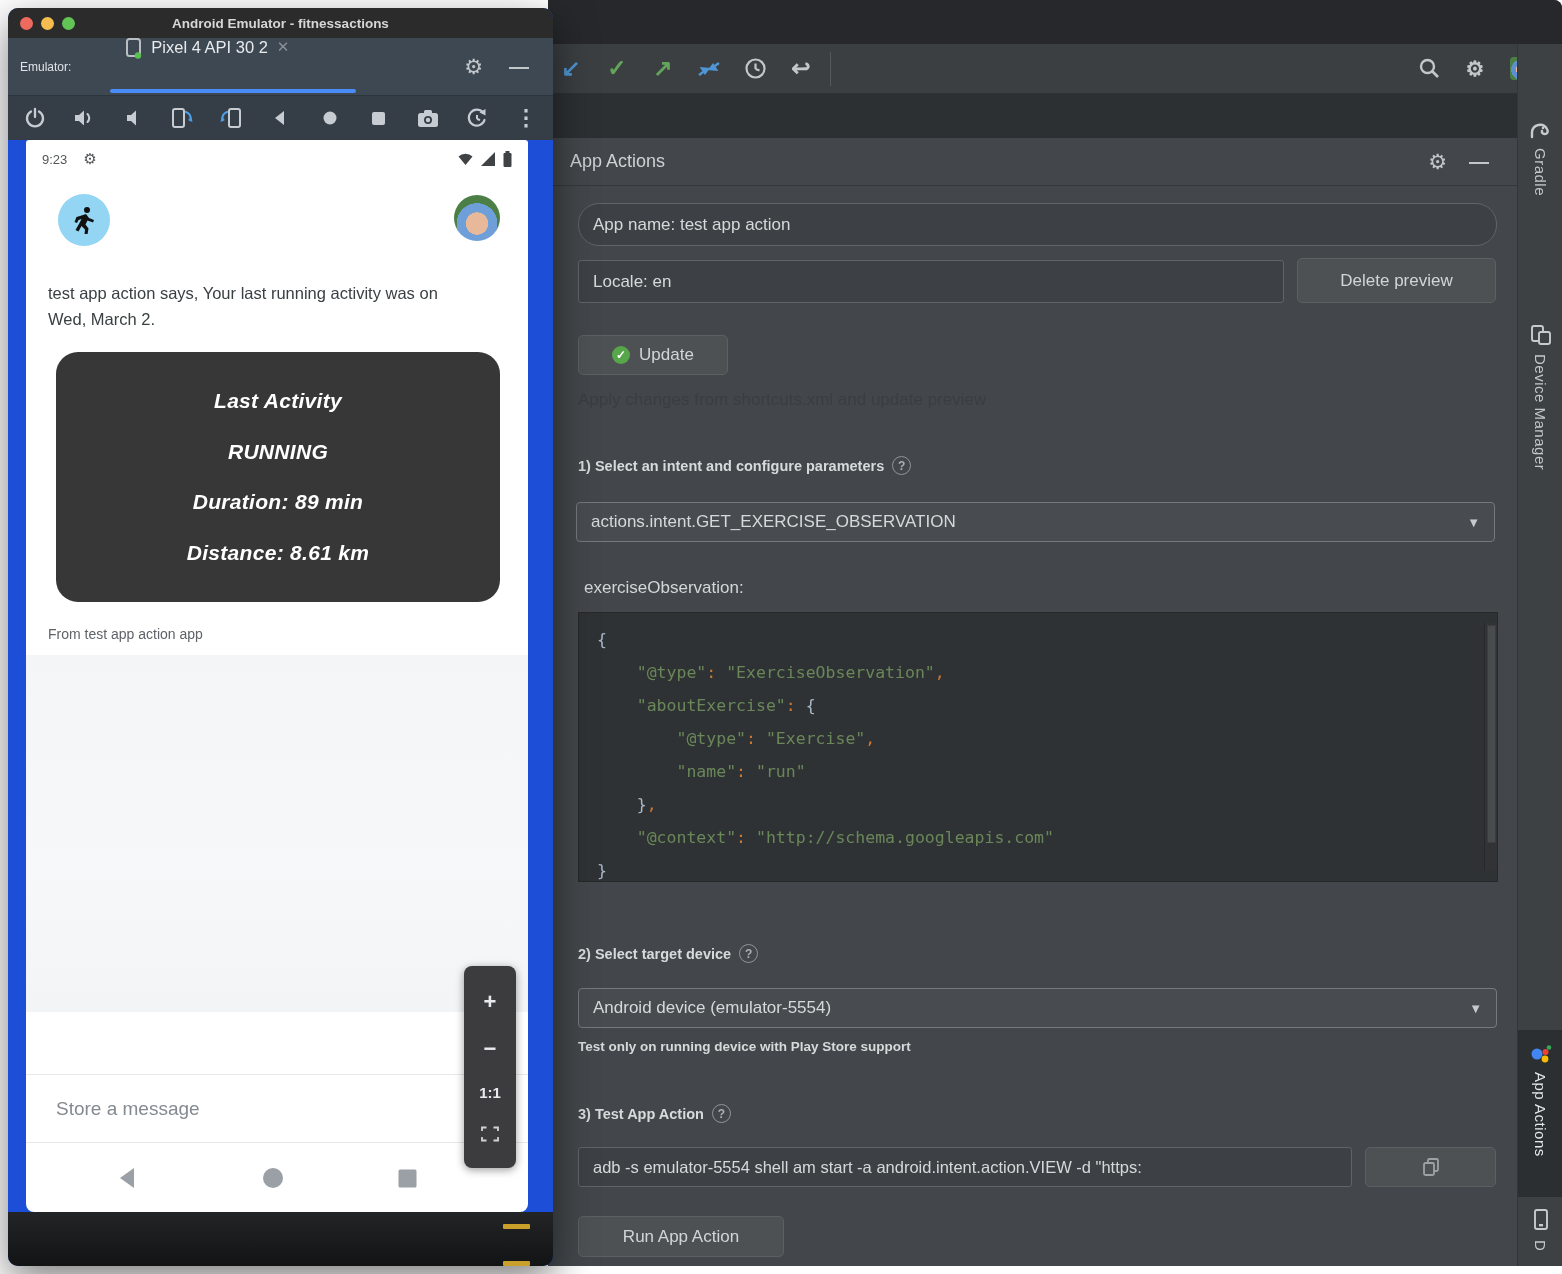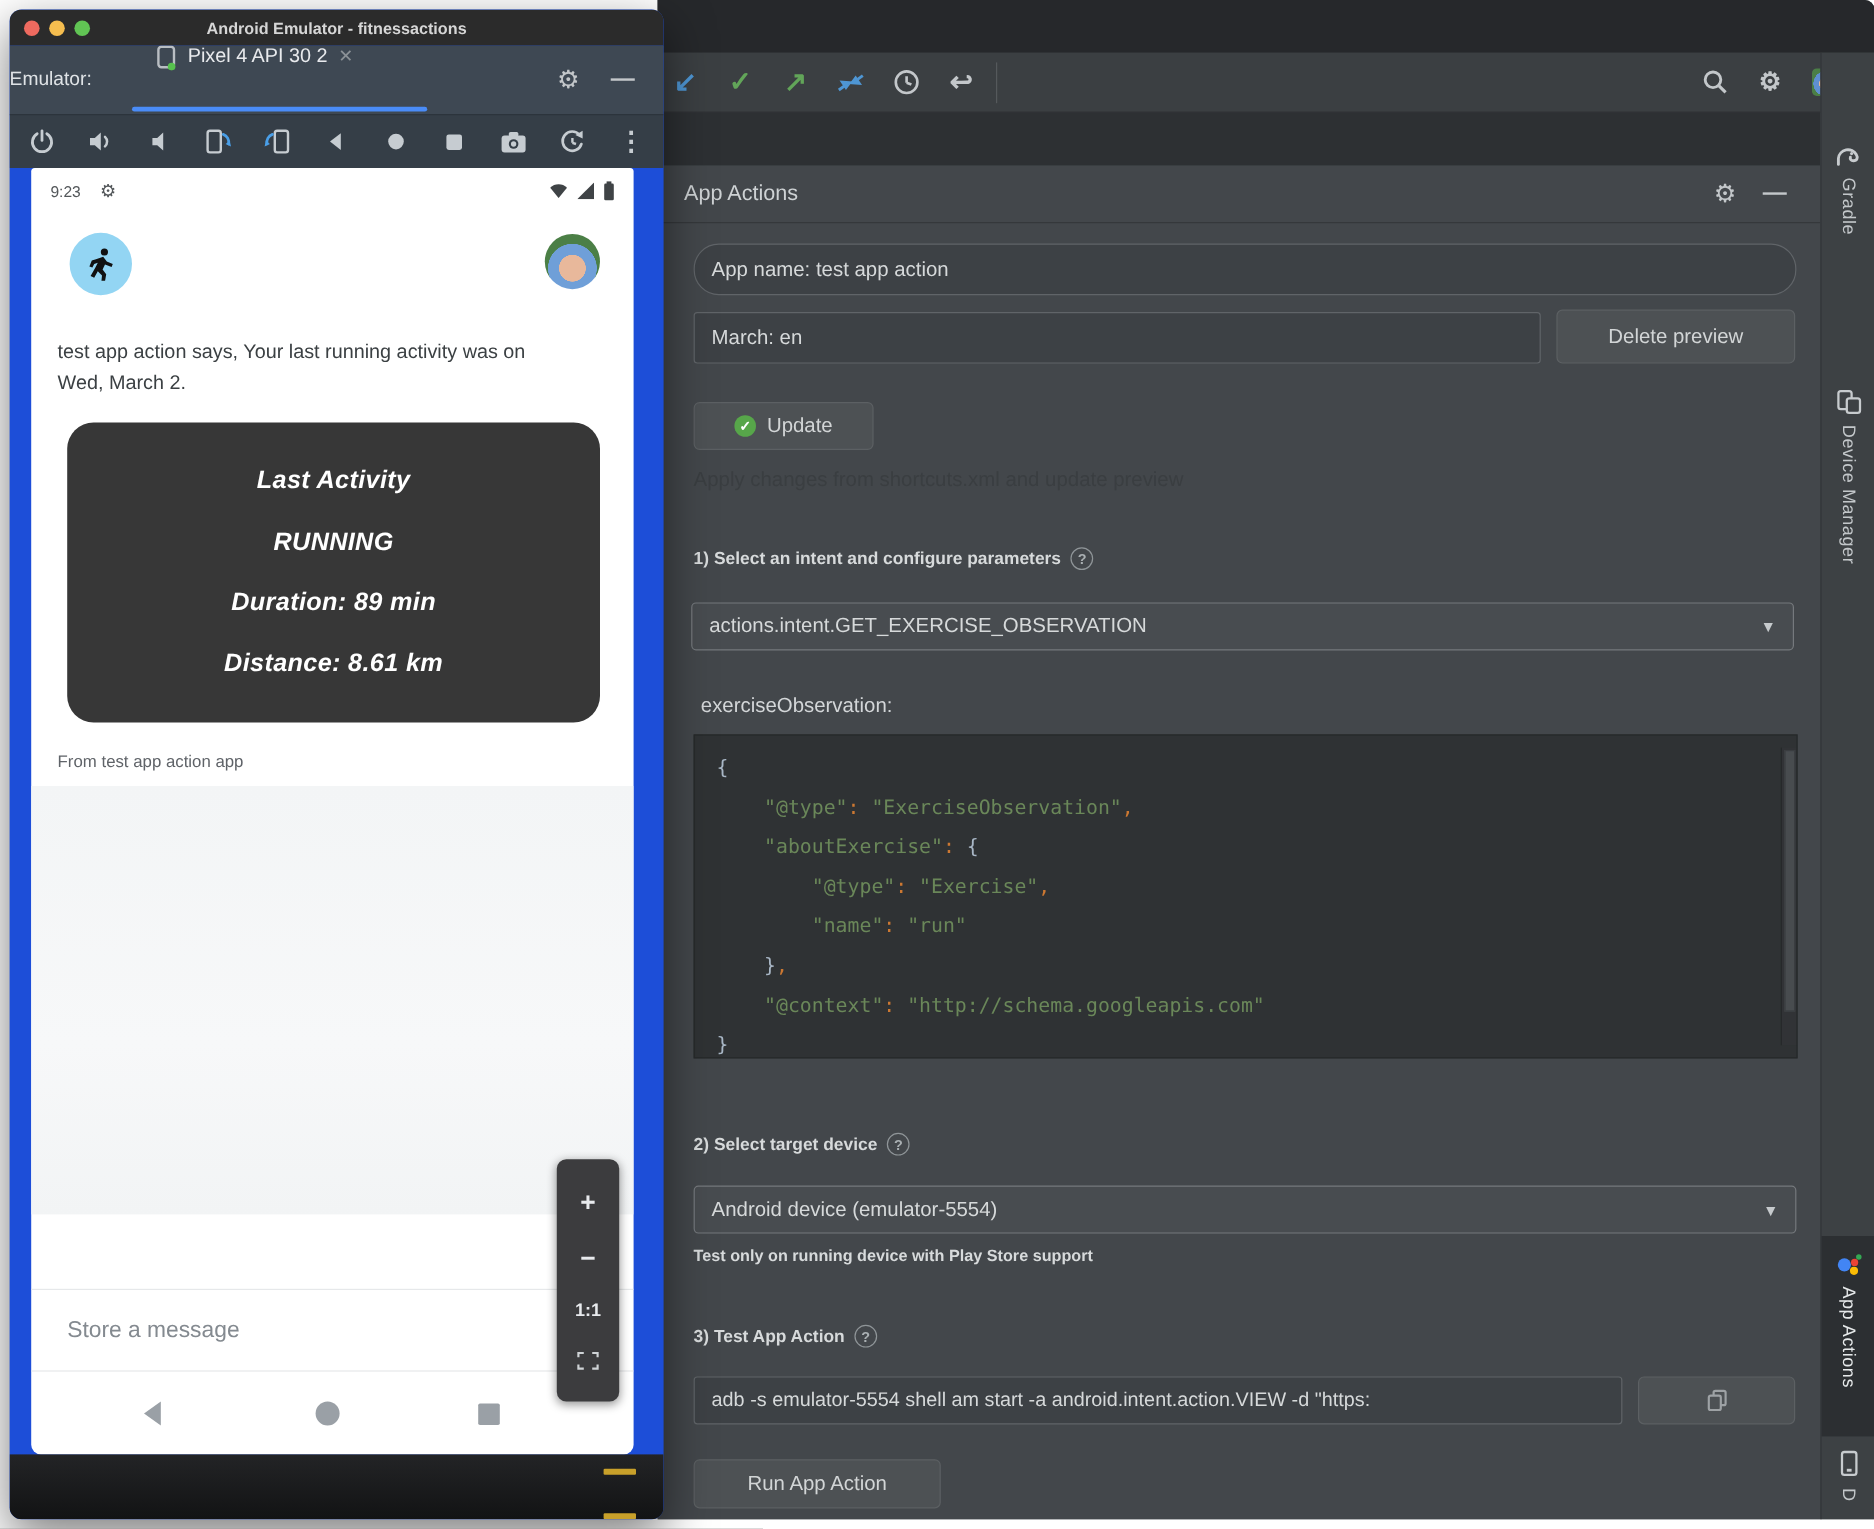--- a/index.html
+++ b/index.html
@@ -45,21 +45,21 @@
   .strip-item { position:absolute; left:0; width:45px; display:flex; flex-direction:column; align-items:center; gap:8px; color:#c3c7ca; }
   .vlabel { writing-mode:vertical-rl; font-size:15px; color:#c3c7ca; letter-spacing:0.5px; }
   .strip-selected { background:#2c2f32; }
 
   
   #emu-window { left:8px; top:8px; width:545px; height:1258px; background:#1d4ed8; border-radius:10px; box-shadow:0 14px 40px rgba(0,0,0,0.5); overflow:hidden; }
   #emu-titlebar { left:0; top:0; width:100%; height:30px; background:#2b2b2b; display:flex; align-items:center; justify-content:center; }
   #emu-title { font-size:13.5px; font-weight:bold; color:#d6d6d6; }
   .traffic { position:absolute; top:9px; width:13px; height:13px; border-radius:50%; }
   #emu-tabrow { left:0; top:30px; width:100%; height:57px; background:#3e4853; display:flex; align-items:center; }
-  #emu-label { font-size:16px; color:#dfe3e6; }
+  #emu-label { margin-left:12px; font-size:12px; color:#dfe3e6; }
   #emu-tab { margin-left:54px; display:flex; align-items:flex-start; gap:9px; position:relative; height:100%; }
   #emu-tab-title { font-size:16.5px; color:#e8eaed; }
   #tab-underline { position:absolute; left:102px; top:81px; width:246px; height:4px; background:#4a8cf7; border-radius:2px; }
   .emu-hdr-icons { margin-left:auto; display:flex; align-items:center; gap:26px; padding-right:24px; }
   #emu-controls { left:0; top:87px; width:100%; height:45px; background:#353e47; border-top:1px solid #2c343c; display:flex; align-items:center; padding:0 10px; justify-content:space-between; }
   .ctrl-icon { width:34px; height:34px; display:flex; align-items:center; justify-content:center; }
 
   
   #phone { left:18px; top:132px; width:502px; height:1072px; background:#ffffff; border-radius:3px 3px 8px 8px; overflow:hidden; }
   #statusbar { left:0; top:0; width:100%; height:38px; display:flex; align-items:center; padding:0 16px; }
@@ -137,21 +137,21 @@
     <div id="panel-header" class="abs">
       <div id="panel-title">App Actions</div>
       <div class="panel-hdr-icons">
         <span class="gear-glyph">⚙</span>
         <span class="minus-glyph">—</span>
       </div>
     </div>
 
     <div class="field abs" style="left:30px; top:65px; width:919px; height:43px;border-radius:21px;">App name: test app action</div>
 
-    <div class="field abs" style="left:30px; top:122px; width:706px; height:43px;">March: en</div>
+    <div class="field abs" style="left:30px; top:122px; width:706px; height:43px;">Locale: en</div>
     <div class="btn abs" style="left:749px; top:120px; width:199px; height:45px;">Delete preview</div>
 
     <div class="btn abs" style="left:30px; top:197px; width:150px; height:40px; gap:9px;">
       <span style="width:18px;height:18px;border-radius:50%;background:#57a64a;color:#fff;font-size:12px;font-weight:bold;display:flex;align-items:center;justify-content:center;">✓</span>
       <span>Update</span>
     </div>
 
     <div class="hint-faded abs" style="left:30px; top:252px;">Apply changes from shortcuts.xml and update preview</div>
 
     <div class="section-label abs" style="left:30px; top:318px;">

